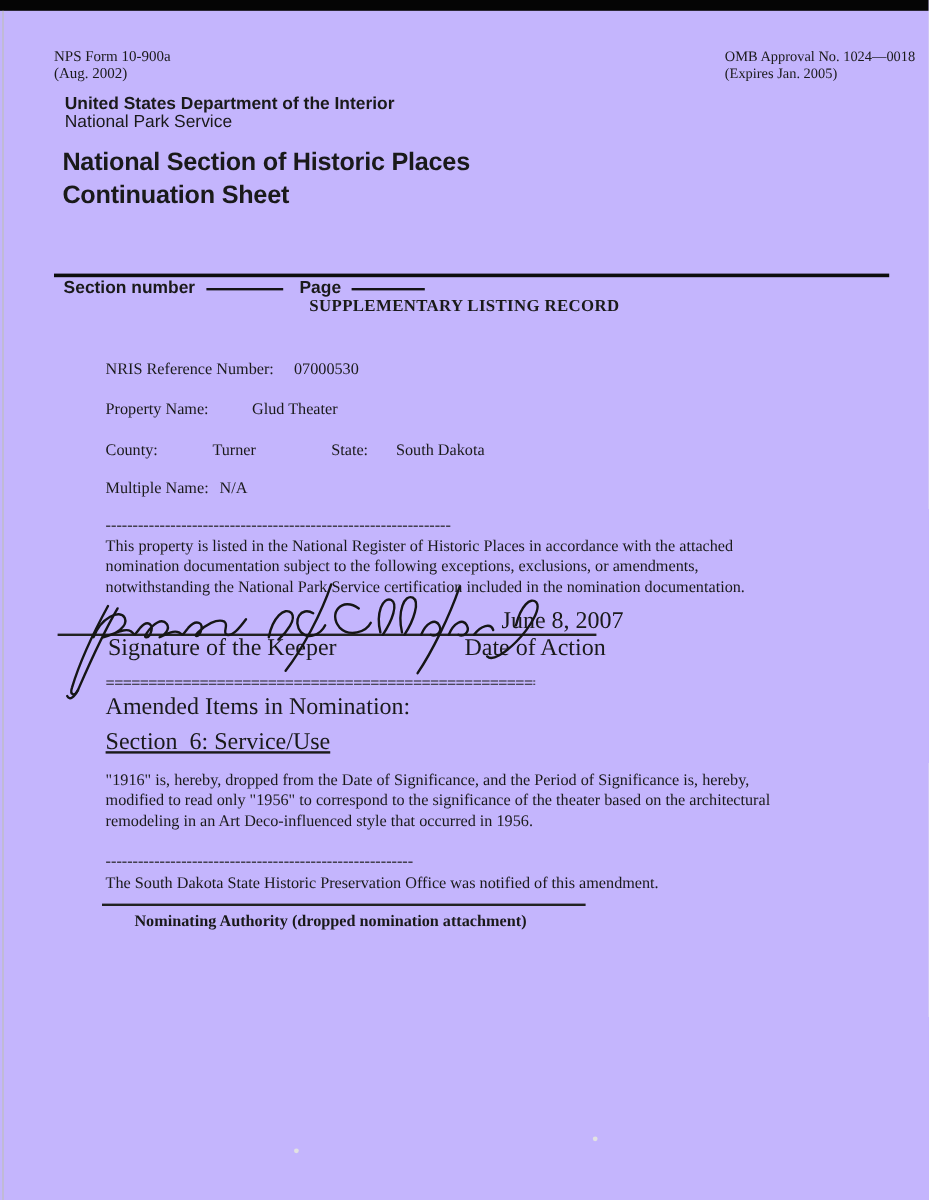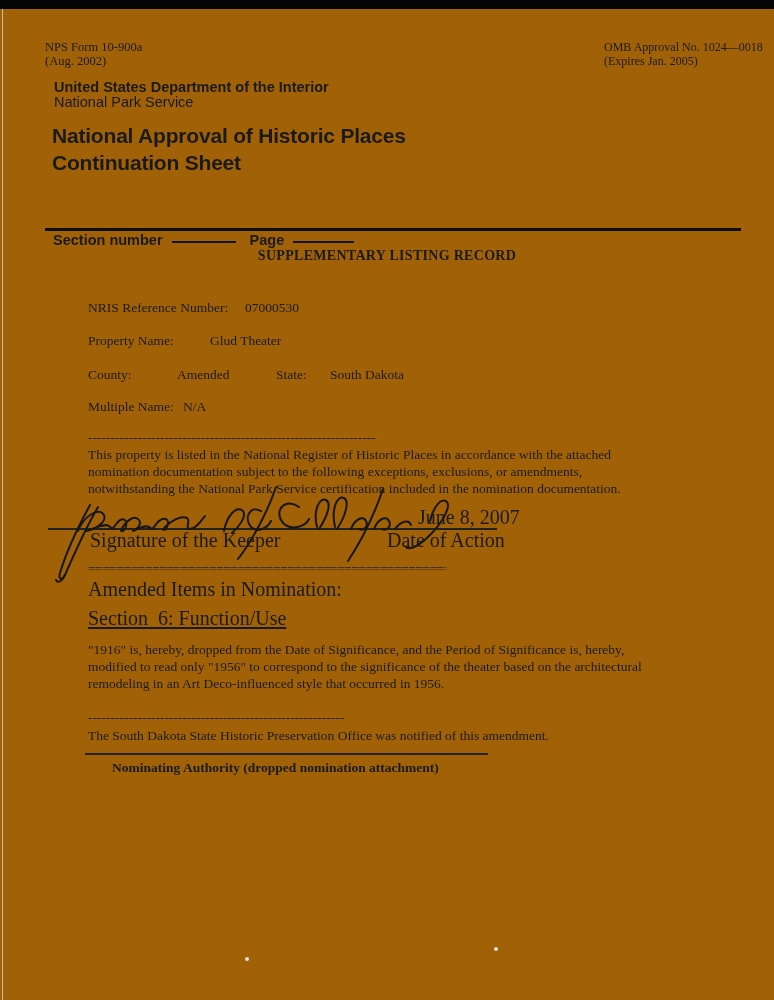--- a/index.html
+++ b/index.html
@@ -1,19 +1,19 @@
 <!DOCTYPE html>
 <html><head>
 <meta charset="utf-8">
 <style>
   html,body{margin:0;padding:0;background:#e8e8e8;}
   .page{
     position:relative;
     width:774px;height:1000px;
-    background:#a16207;
+    background:#c4b5fd;
     overflow:hidden;
     color:#1a1a1a;
     font-family:"Liberation Serif", serif;
     text-decoration:underline;
   }
   .abs{position:absolute;}
   .scan-top{left:0;top:0;width:774px;height:9px;background:#050505;}
   .scan-left{left:2px;top:9px;width:1px;height:991px;background:#bdbdbd;}
   .small-serif{font-size:12.5px;line-height:14px;white-space:pre-line;}
   .sans{font-family:"Liberation Sans", sans-serif;}
@@ -46,42 +46,42 @@
   <div class="abs small-serif" style="left:45px;top:40px;">NPS Form 10-900a
 (Aug. 2002)</div>
   <div class="abs small-serif" style="left:604px;top:40px;font-size:12px;">OMB Approval No. 1024—0018
 (Expires Jan. 2005)</div>
 
   <div class="abs sans dept" style="left:54px;top:80px;">
     <div class="b">United States Department of the Interior</div>
     <div>National Park Service</div>
   </div>
 
-  <div class="abs sans doc-title" style="left:52px;top:122px;">National Approval of Historic Places
+  <div class="abs sans doc-title" style="left:52px;top:122px;">National Section of Historic Places
 Continuation Sheet</div>
 
   <div class="abs sans secrow" style="left:53px;top:200px;">
     <span>Section number</span>
     <span class="blank" style="width:64px;margin-left:9px;"></span>
     <span style="margin-left:14px;">Page</span>
     <span class="blank" style="width:61px;margin-left:9px;"></span>
   </div>
 
   <div class="abs rule-thick" style="left:45px;top:228px;width:696px;"></div>
 
   <div class="abs supp-head">SUPPLEMENTARY LISTING RECORD</div>
 
   <div class="abs field" style="left:88px;top:299px;">
     <span class="lab" style="width:157px;">NRIS Reference Number:</span><span>07000530</span>
   </div>
   <div class="abs field" style="left:88px;top:332px;">
     <span class="lab" style="width:122px;">Property Name:</span><span>Glud Theater</span>
   </div>
   <div class="abs field" style="left:88px;top:366px;">
-    <span class="lab" style="width:89px;">County:</span><span class="lab" style="width:99px;">Amended</span><span class="lab" style="width:54px;">State:</span><span>South Dakota</span>
+    <span class="lab" style="width:89px;">County:</span><span class="lab" style="width:99px;">Turner</span><span class="lab" style="width:54px;">State:</span><span>South Dakota</span>
   </div>
   <div class="abs field" style="left:88px;top:398px;">
     <span class="lab" style="width:95px;">Multiple Name:</span><span>N/A</span>
   </div>
 
   <div class="abs" style="left:88px;top:429px;">
     <span class="divider" style="width:290px;">----------------------------------------------------------------</span>
   </div>
 
   <div class="abs para" style="left:88px;top:446px;width:605px;">This property is listed in the National Register of Historic Places in accordance with the attached
@@ -112,21 +112,21 @@
 
     <path d="M 238,2 C 230,26 214,56 200,74"></path>
     <path d="M 345,4 C 336,30 322,58 310,76"></path>
   </svg>
 
   <div class="abs" style="left:88px;top:560px;">
     <span class="divider" style="width:358px;letter-spacing:-0.5px;">=======================================================</span>
   </div>
 
   <div class="abs cap" style="left:88px;top:581px;">Amended Items in Nomination:</div>
-  <div class="abs cap underlined" style="left:88px;top:610px;">Section  6: Function/Use</div>
+  <div class="abs cap underlined" style="left:88px;top:610px;">Section  6: Service/Use</div>
 
   <div class="abs para" style="left:88px;top:641px;width:605px;">"1916" is, hereby, dropped from the Date of Significance, and the Period of Significance is, hereby,
 modified to read only "1956" to correspond to the significance of the theater based on the architectural
 remodeling in an Art Deco-influenced style that occurred in 1956.</div>
 
   <div class="abs" style="left:88px;top:709px;">
     <span class="divider" style="width:258px;">---------------------------------------------------------</span>
   </div>
 
   <div class="abs para" style="left:88px;top:727px;width:620px;">The South Dakota State Historic Preservation Office was notified of this amendment.</div>

